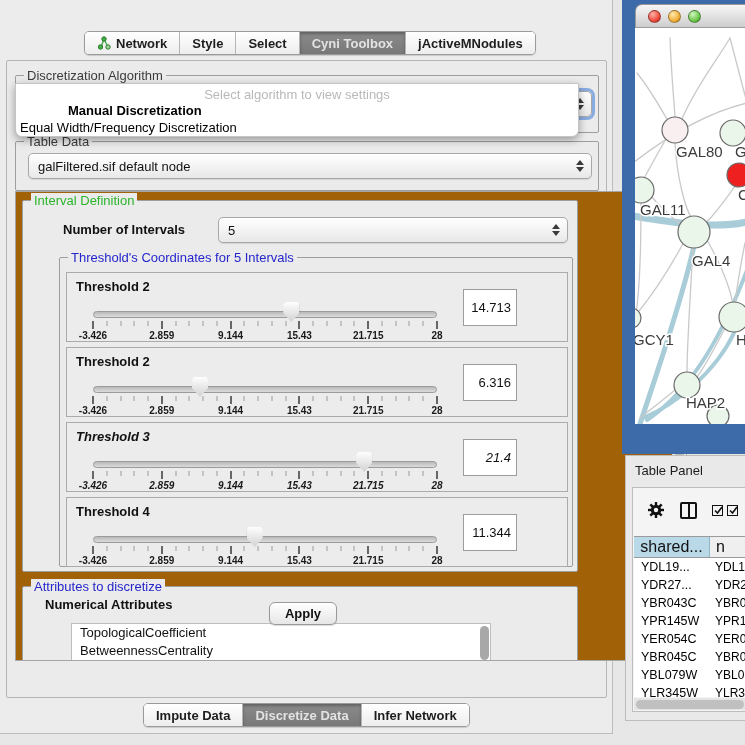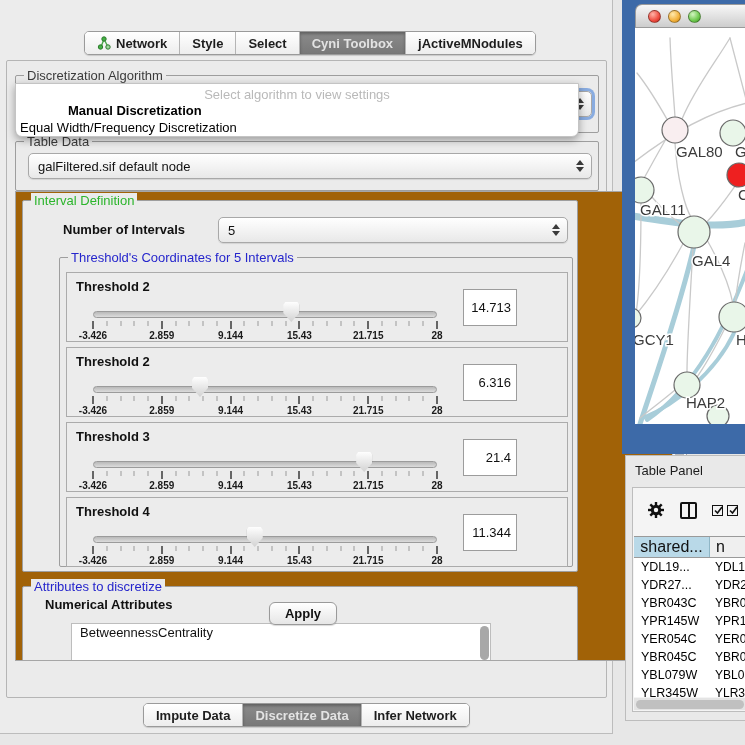--- a/index.html
+++ b/index.html
@@ -284,21 +284,21 @@
                   <span class="ticklab" style="left: 0%;">-3.426</span>
                   <span class="ticklab" style="left: 20%;">2.859</span>
                   <span class="ticklab" style="left: 40%;">9.144</span>
                   <span class="ticklab" style="left: 60%;">15.43</span>
                   <span class="ticklab" style="left: 80%;">21.715</span>
                   <span class="ticklab" style="left: 100%;">28</span>
                 </div>
               <div class="valbox">6.316</div>
             </div>
 
-            <div class="thr" style="left:6px; top:164px;">
+            <div class="thr" style="left:6px; top:164px;font-style:italic;">
               <span class="thr-label">Threshold 3</span>
               <div class="track">
                   <div class="thumbp" style="left: calc(79% - 8px);"></div>
                 </div>
               <div class="tickarea">
                   <div class="tick major" style="left: 0%;"></div>
                   <div class="tick" style="left: 4%;"></div>
                   <div class="tick" style="left: 8%;"></div>
                   <div class="tick" style="left: 12%;"></div>
                   <div class="tick" style="left: 16%;"></div>
@@ -375,20 +375,21 @@
               <div class="valbox">11.344</div>
             </div>
           </div>
         </div>
 
         <div class="group" style="left:6px; top:394px; width:556px; height:90px; background:#ebebeb;">
           <span class="group-title gt-blue">Attributes to discretize</span>
           <span class="label-bold" style="left:22px; top:10px;">Numerical Attributes</span>
           <div id="attr-list">
             <div id="attr-scroll"></div>
+              <div class="attr-item">TopologicalCoefficient</div>
               <div class="attr-item">BetweennessCentrality</div>
             </div>
         </div>
 
         <div class="vscroll">
           <div class="thumb" style="top:8px; height:450px;"></div>
         </div>
       </div>
 
       <div class="pushbtn" style="left:262px; top:541px; width:68px; height:23px;">Apply</div>

